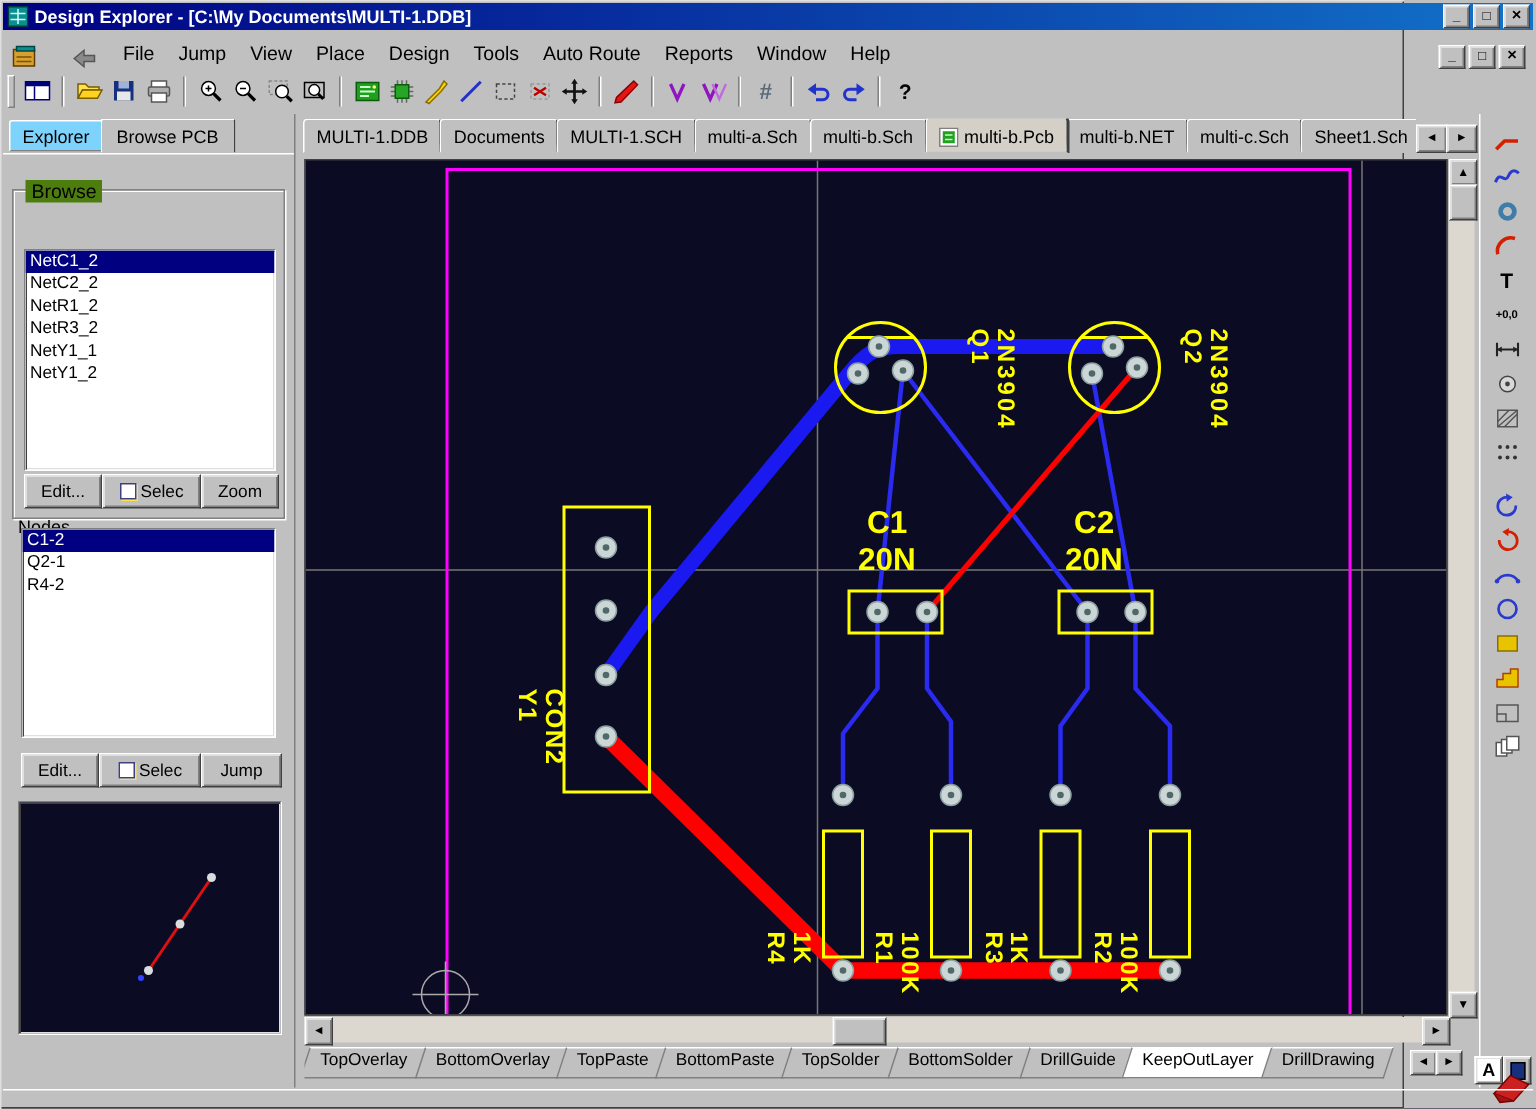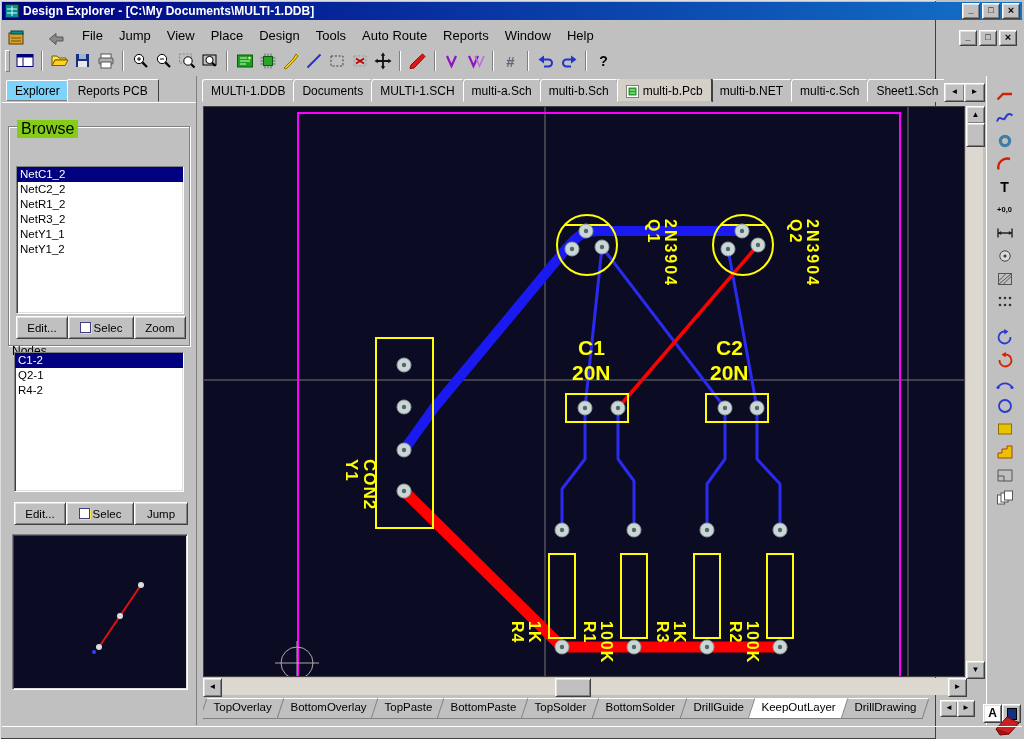--- a/index.html
+++ b/index.html
@@ -29,21 +29,21 @@
   .ti svg{display:block}
   .tsep{width:0;height:20px;border-left:1px solid #808080;border-right:1px solid #fff;margin:0 5px;flex:none}
   .grip{width:3px;height:20px;border:1px solid;border-color:#fff #808080 #808080 #fff;margin:0 3px 0 1px;flex:none}
   .glyph{font-weight:bold}
   
   .leftpanel{left:2px;top:76px;width:194px;height:649px;border-right:1px solid #808080}
   .ptab{display:inline-block;padding:4px 10px 3px;font-size:12px;background:#c0c0c0;
         border:1px solid;border-color:#fff #404040 #c0c0c0 #fff;border-radius:2px 2px 0 0}
   .ptab.inactive{border-color:#fff #404040 #808080 #fff;padding:3px 8px 2px;background:#7dd3fc}
   .groupbox{border:1px solid #808080;box-shadow:inset 1px 1px 0 #fff, 1px 1px 0 #fff}
-  .grouplabel{position:absolute;top:-7px;left:8px;background:#84cc16;padding:0 4px;font-size:16px}
+  .grouplabel{position:absolute;top:-7px;left:8px;background:#4d7c0f;padding:0 4px;font-size:13px}
   .combo{background:#fff;display:flex;align-items:center}
   .combo .cval{flex:1;padding-left:4px;font-size:12px}
   .combo .cbtn{width:16px;height:17px;font-size:7px;line-height:16px;text-align:center;flex:none;margin:1px}
   .list{background:#fff;overflow:hidden}
   .li{height:15px;line-height:15px;padding-left:3px;font-size:11.5px;white-space:nowrap}
   .li.sel{background:#000080;color:#fff}
   .b3{height:21px;font-size:11.5px;display:flex;align-items:center;justify-content:center;gap:3px;flex:none}
   .mini-ico{width:9px;height:9px;background:#fff;border:1px solid #404080;box-shadow:1px 1px 0 #ffe34d;flex:none}
   
   .docarea{left:196px;top:76px;width:790px;height:649px}
@@ -251,21 +251,21 @@
           <path d="M13 7.5 H6.5 a3.5 3.5 0 0 0 0 7 H11" fill="none" stroke="#2233cc" stroke-width="2"></path>
           <path d="M16.5 7.5 L11 3.5 V11.5 Z" fill="#2233cc"></path>
         </svg>
     </span>
     <span class="tsep"></span>
     <span class="ti glyph" style="font-size:14px">?</span>
   </div>
 
   <div class="abs leftpanel">
     <div class="abs" style="left:4px;top:3px;white-space:nowrap">
-      <span class="ptab inactive">Explorer</span><span class="ptab" style="position:relative;z-index:2;margin-left:-2px">Reports PCB</span>
+      <span class="ptab inactive">Explorer</span><span class="ptab" style="position:relative;z-index:2;margin-left:-2px">Browse PCB</span>
     </div>
     <div class="abs" style="left:0;top:26px;width:194px;border-top:1px solid #fff"></div>
 
     <div class="abs groupbox" style="left:6px;top:50px;width:180px;height:218px">
       <span class="grouplabel">Browse</span>
     </div>
     <div class="abs sunken list" style="left:14px;top:90px;width:166px;height:146px">
       <div class="li sel">NetC1_2</div>
       <div class="li">NetC2_2</div>
       <div class="li">NetR1_2</div>

